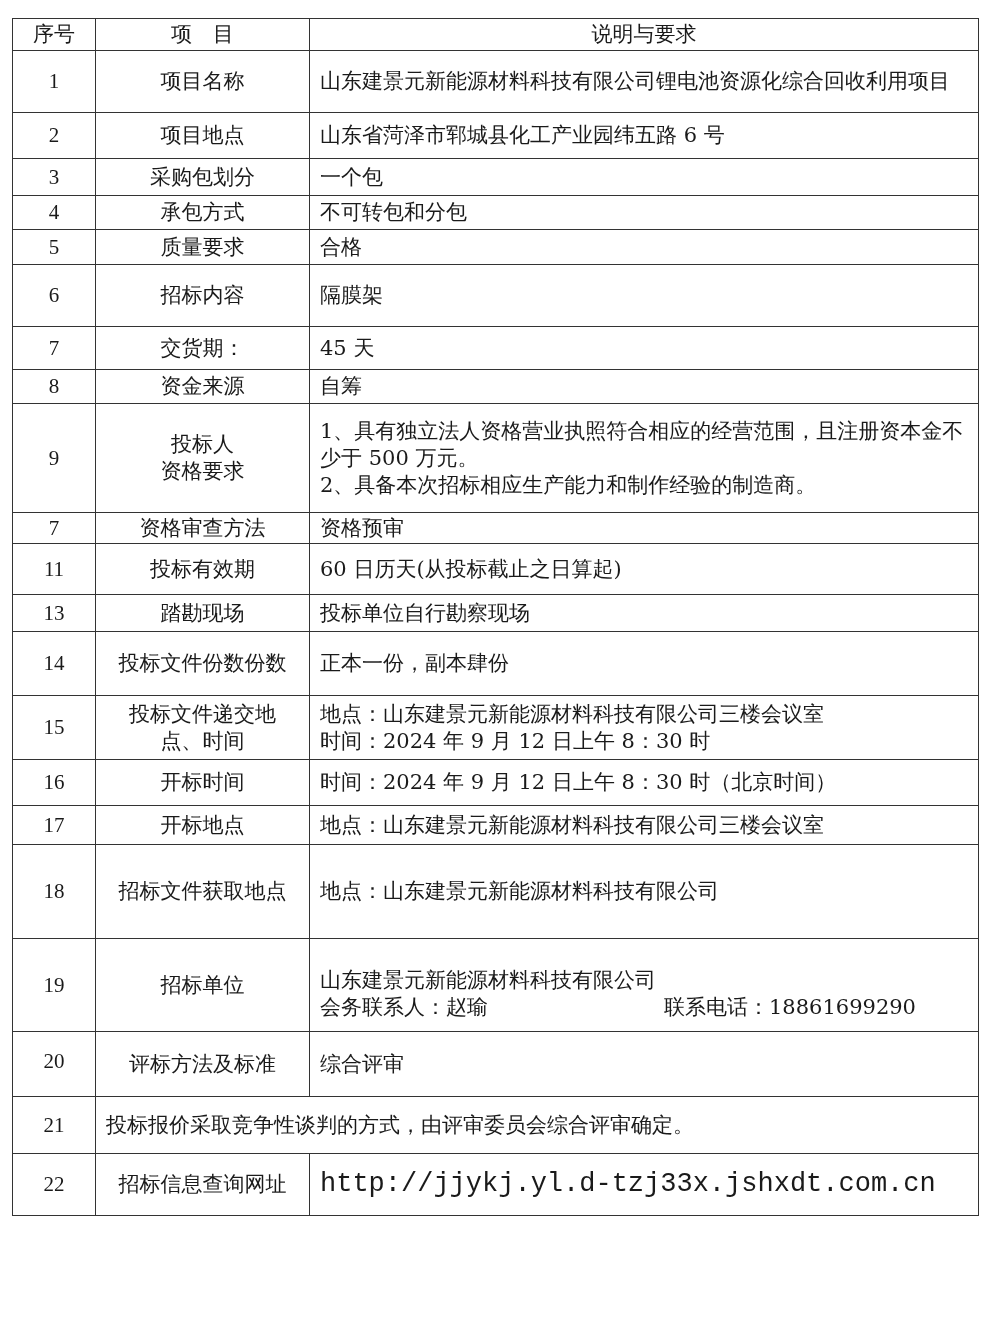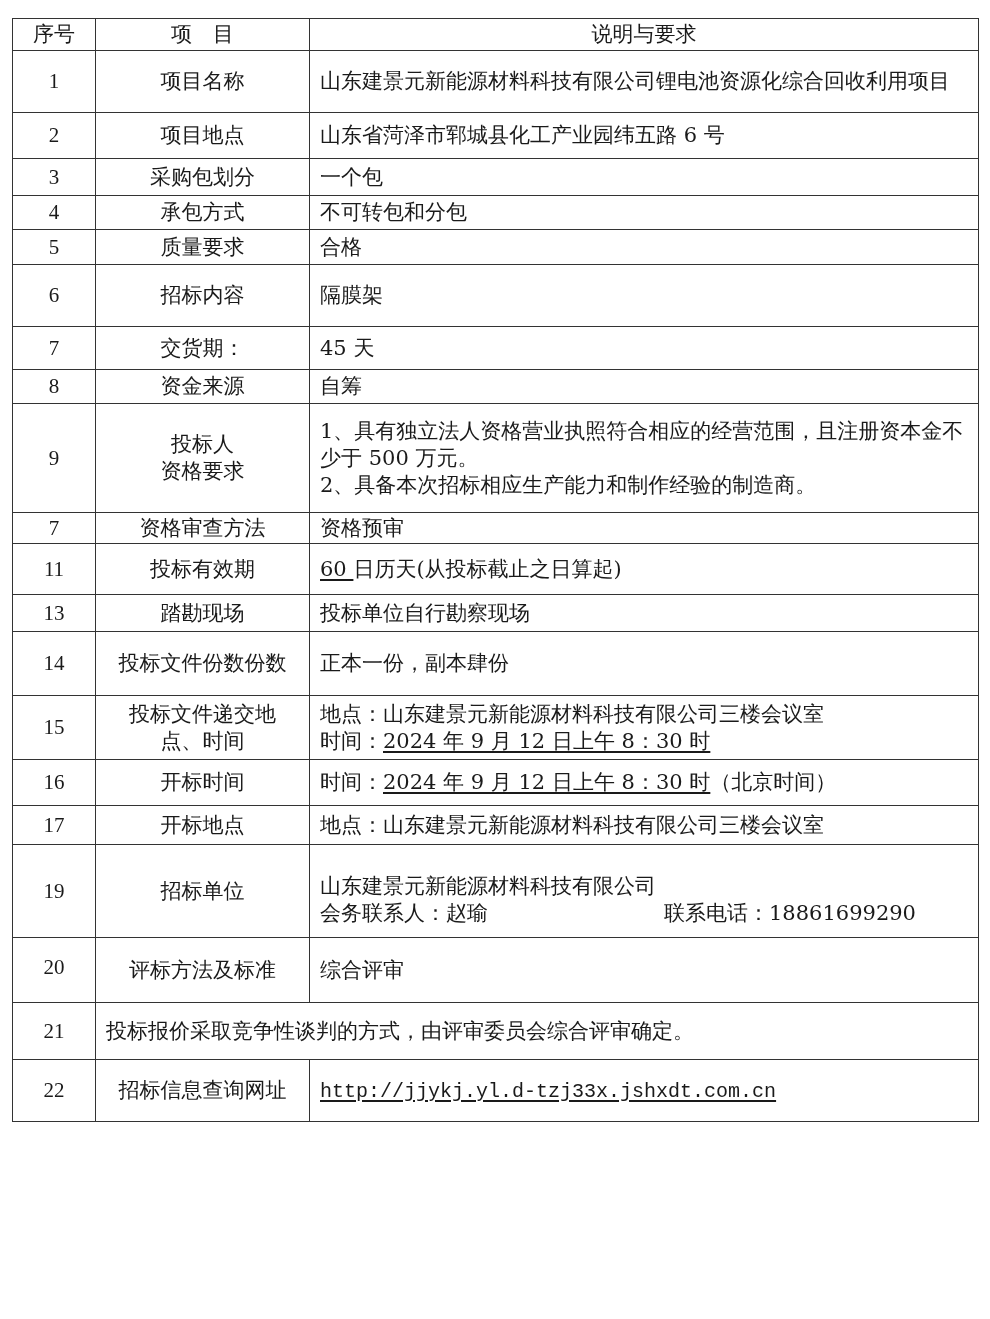--- a/index.html
+++ b/index.html
@@ -11,22 +11,22 @@
   }
   table.bid td, table.bid th {
     border:1.5px solid #333; padding:0; vertical-align:middle;
     font-weight:normal; line-height:27px;
   }
   col.c1 { width:83px; } col.c2 { width:214px; } col.c3 { width:669px; }
   .num { text-align:center; font-family:Liberation Serif, serif; }
   .item { text-align:center; }
   .desc { text-align:left; padding-left:10px !important; padding-right:6px !important; }
   .span2 { text-align:left; padding-left:10px !important; }
-  .u { text-decoration:underline; text-underline-offset:3px; }
-  .mono { font-family:"Liberation Mono","DejaVu Sans Mono",monospace; font-size:20px; }
+  .u { text-underline-offset:3px; }
+  .mono { font-family:"Liberation Mono","DejaVu Sans Mono",monospace; font-size:27px; }
   .line { display:block; }
   .gap { display:inline-block; width:176px; }
 </style>
 </head>
 <body>
 
 <table class="bid">
   <colgroup>
       <col class="c1">
       <col class="c2">
@@ -123,20 +123,25 @@
   <tr style="height:46px">
     <td class="num">16</td>
     <td class="item">开标时间</td>
     <td class="desc"><span>时间：</span><span class="u">2024 年 9 月 12 日上午 8：30 时</span><span>（北京时间）</span></td>
   </tr>
   <tr style="height:39px">
     <td class="num">17</td>
     <td class="item">开标地点</td>
     <td class="desc">地点：山东建景元新能源材料科技有限公司三楼会议室</td>
   </tr>
+  <tr style="height:94px">
+    <td class="num">18</td>
+    <td class="item">招标文件获取地点</td>
+    <td class="desc">地点：山东建景元新能源材料科技有限公司</td>
+  </tr>
   <tr style="height:93px">
     <td class="num">19</td>
     <td class="item">招标单位</td>
     <td class="desc" style="vertical-align:top;padding-top:28px;">
       <span class="line">山东建景元新能源材料科技有限公司</span>
       <span class="line"><span>会务联系人：赵瑜</span><span class="gap"></span><span>联系电话：18861699290</span></span>
     </td>
   </tr>
   <tr style="height:65px">
     <td class="num" style="vertical-align:top;padding-top:16px;">20</td>

